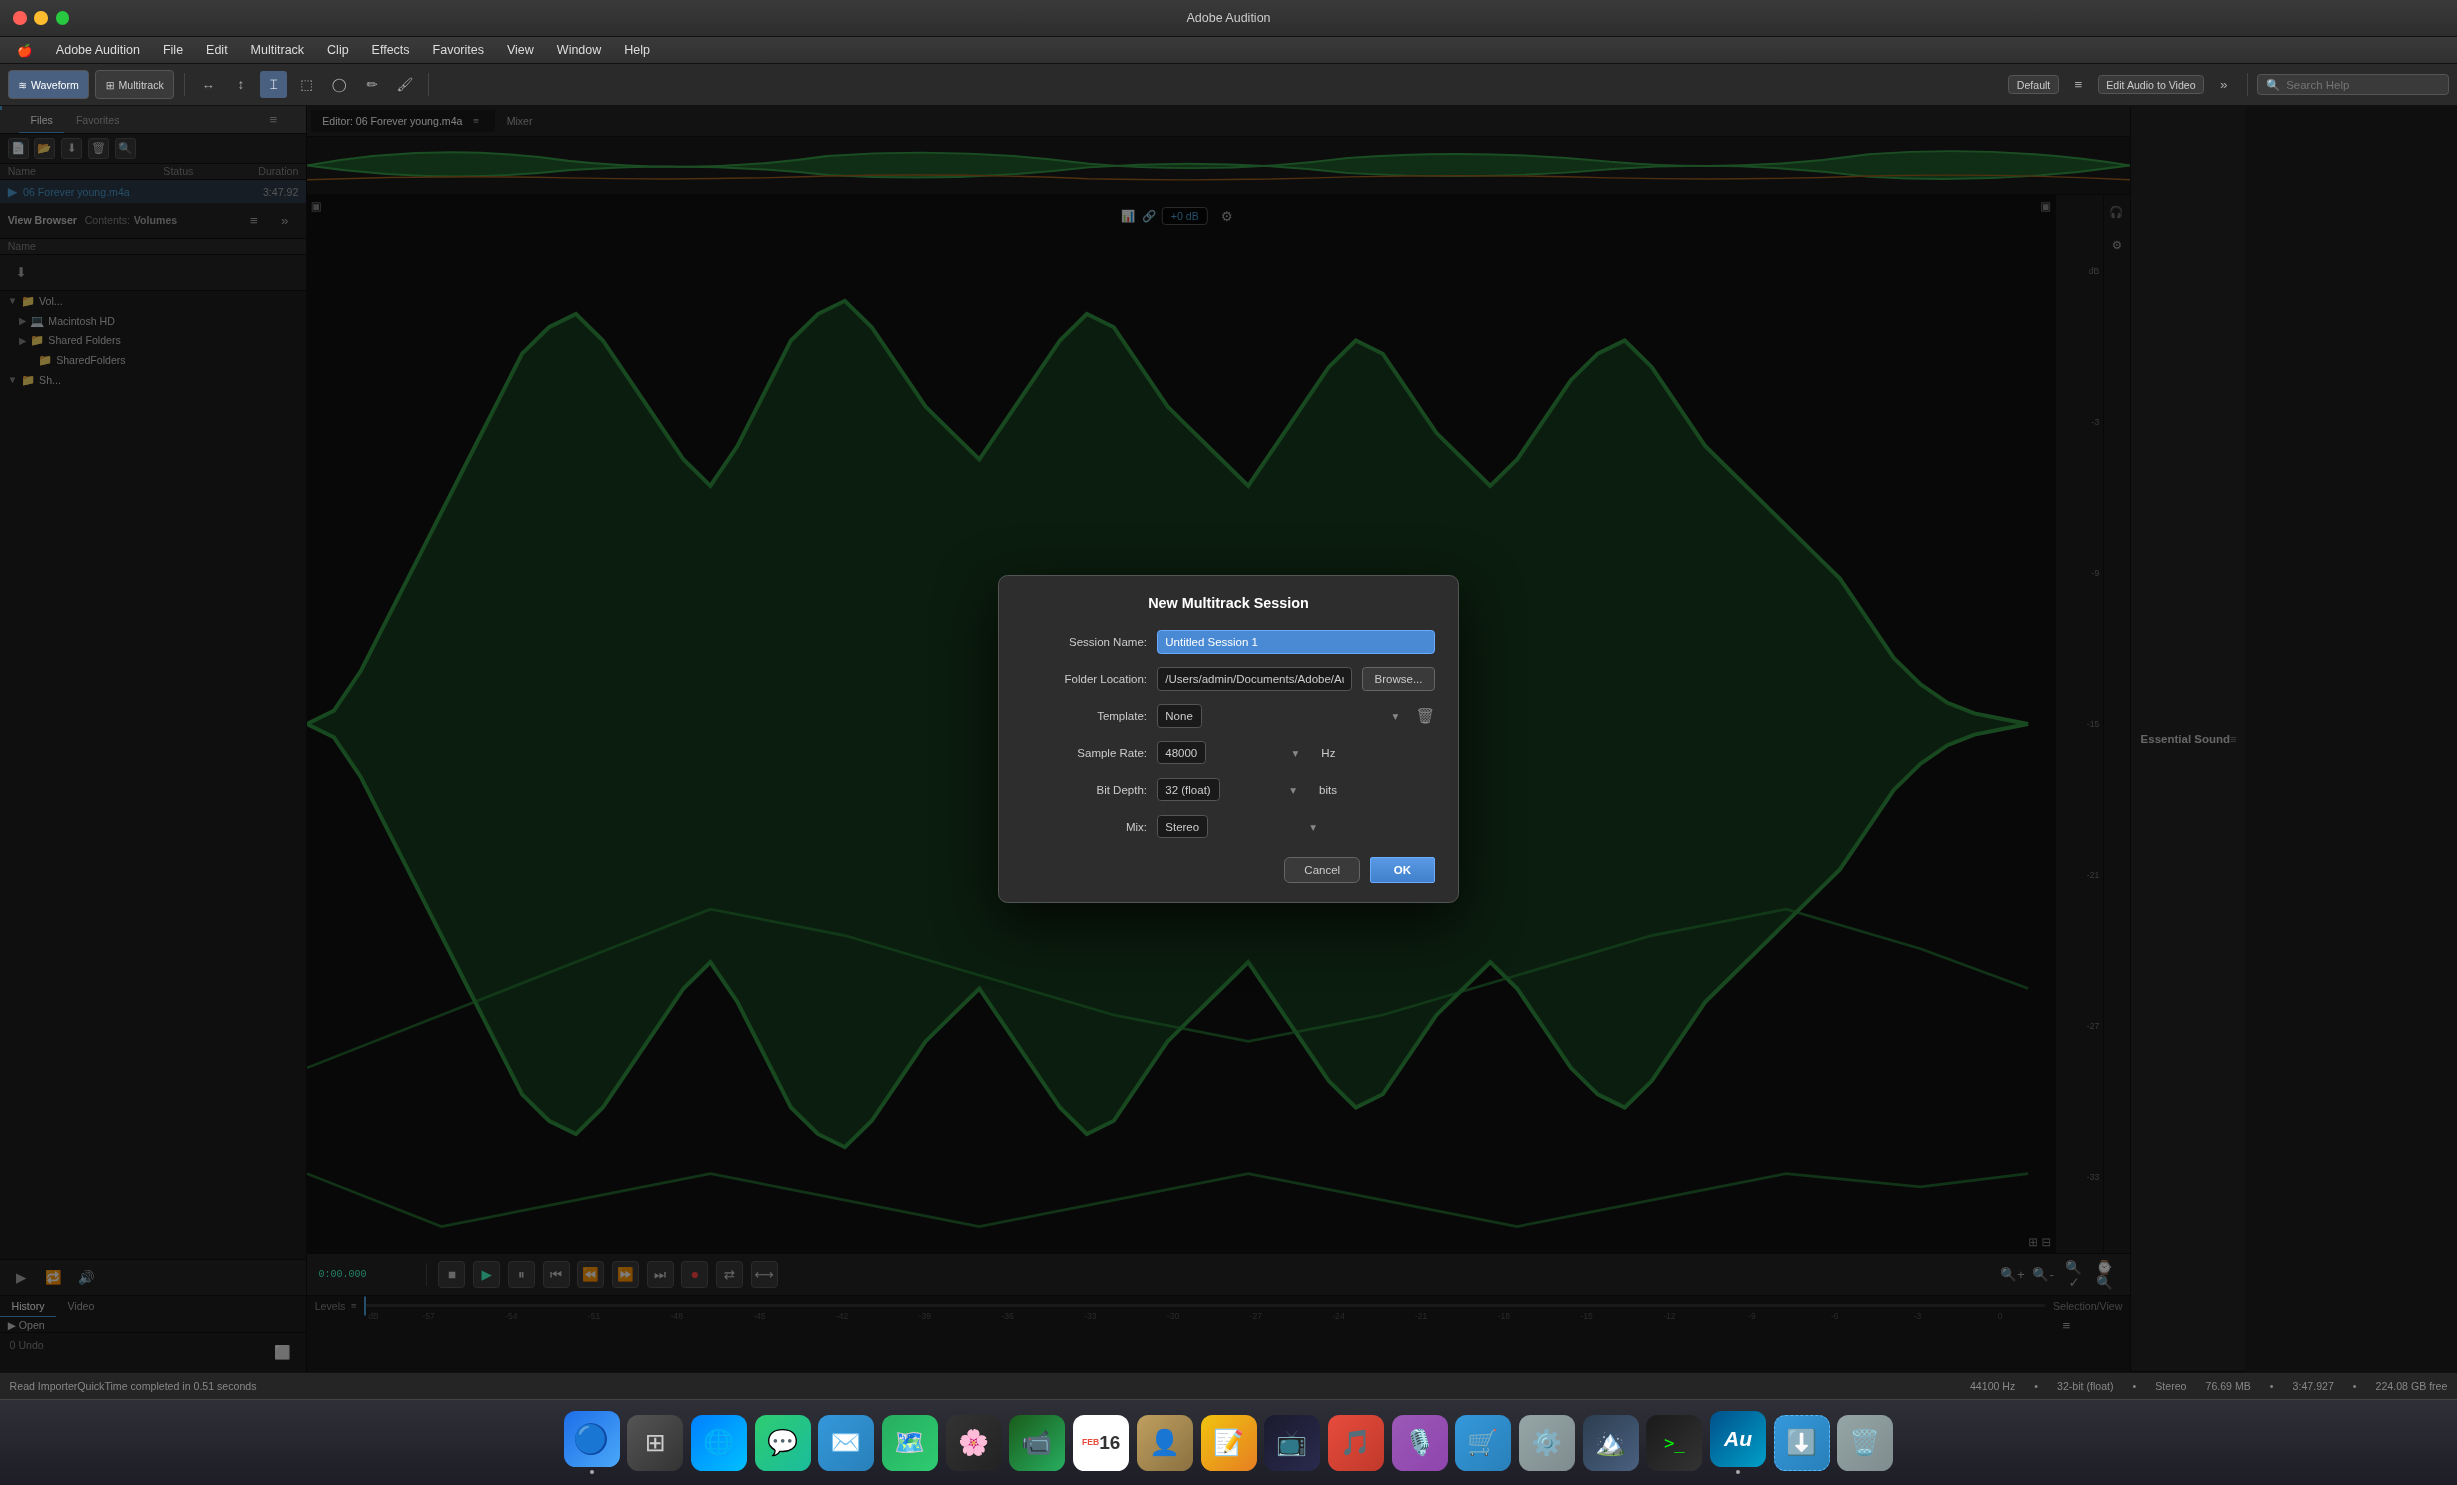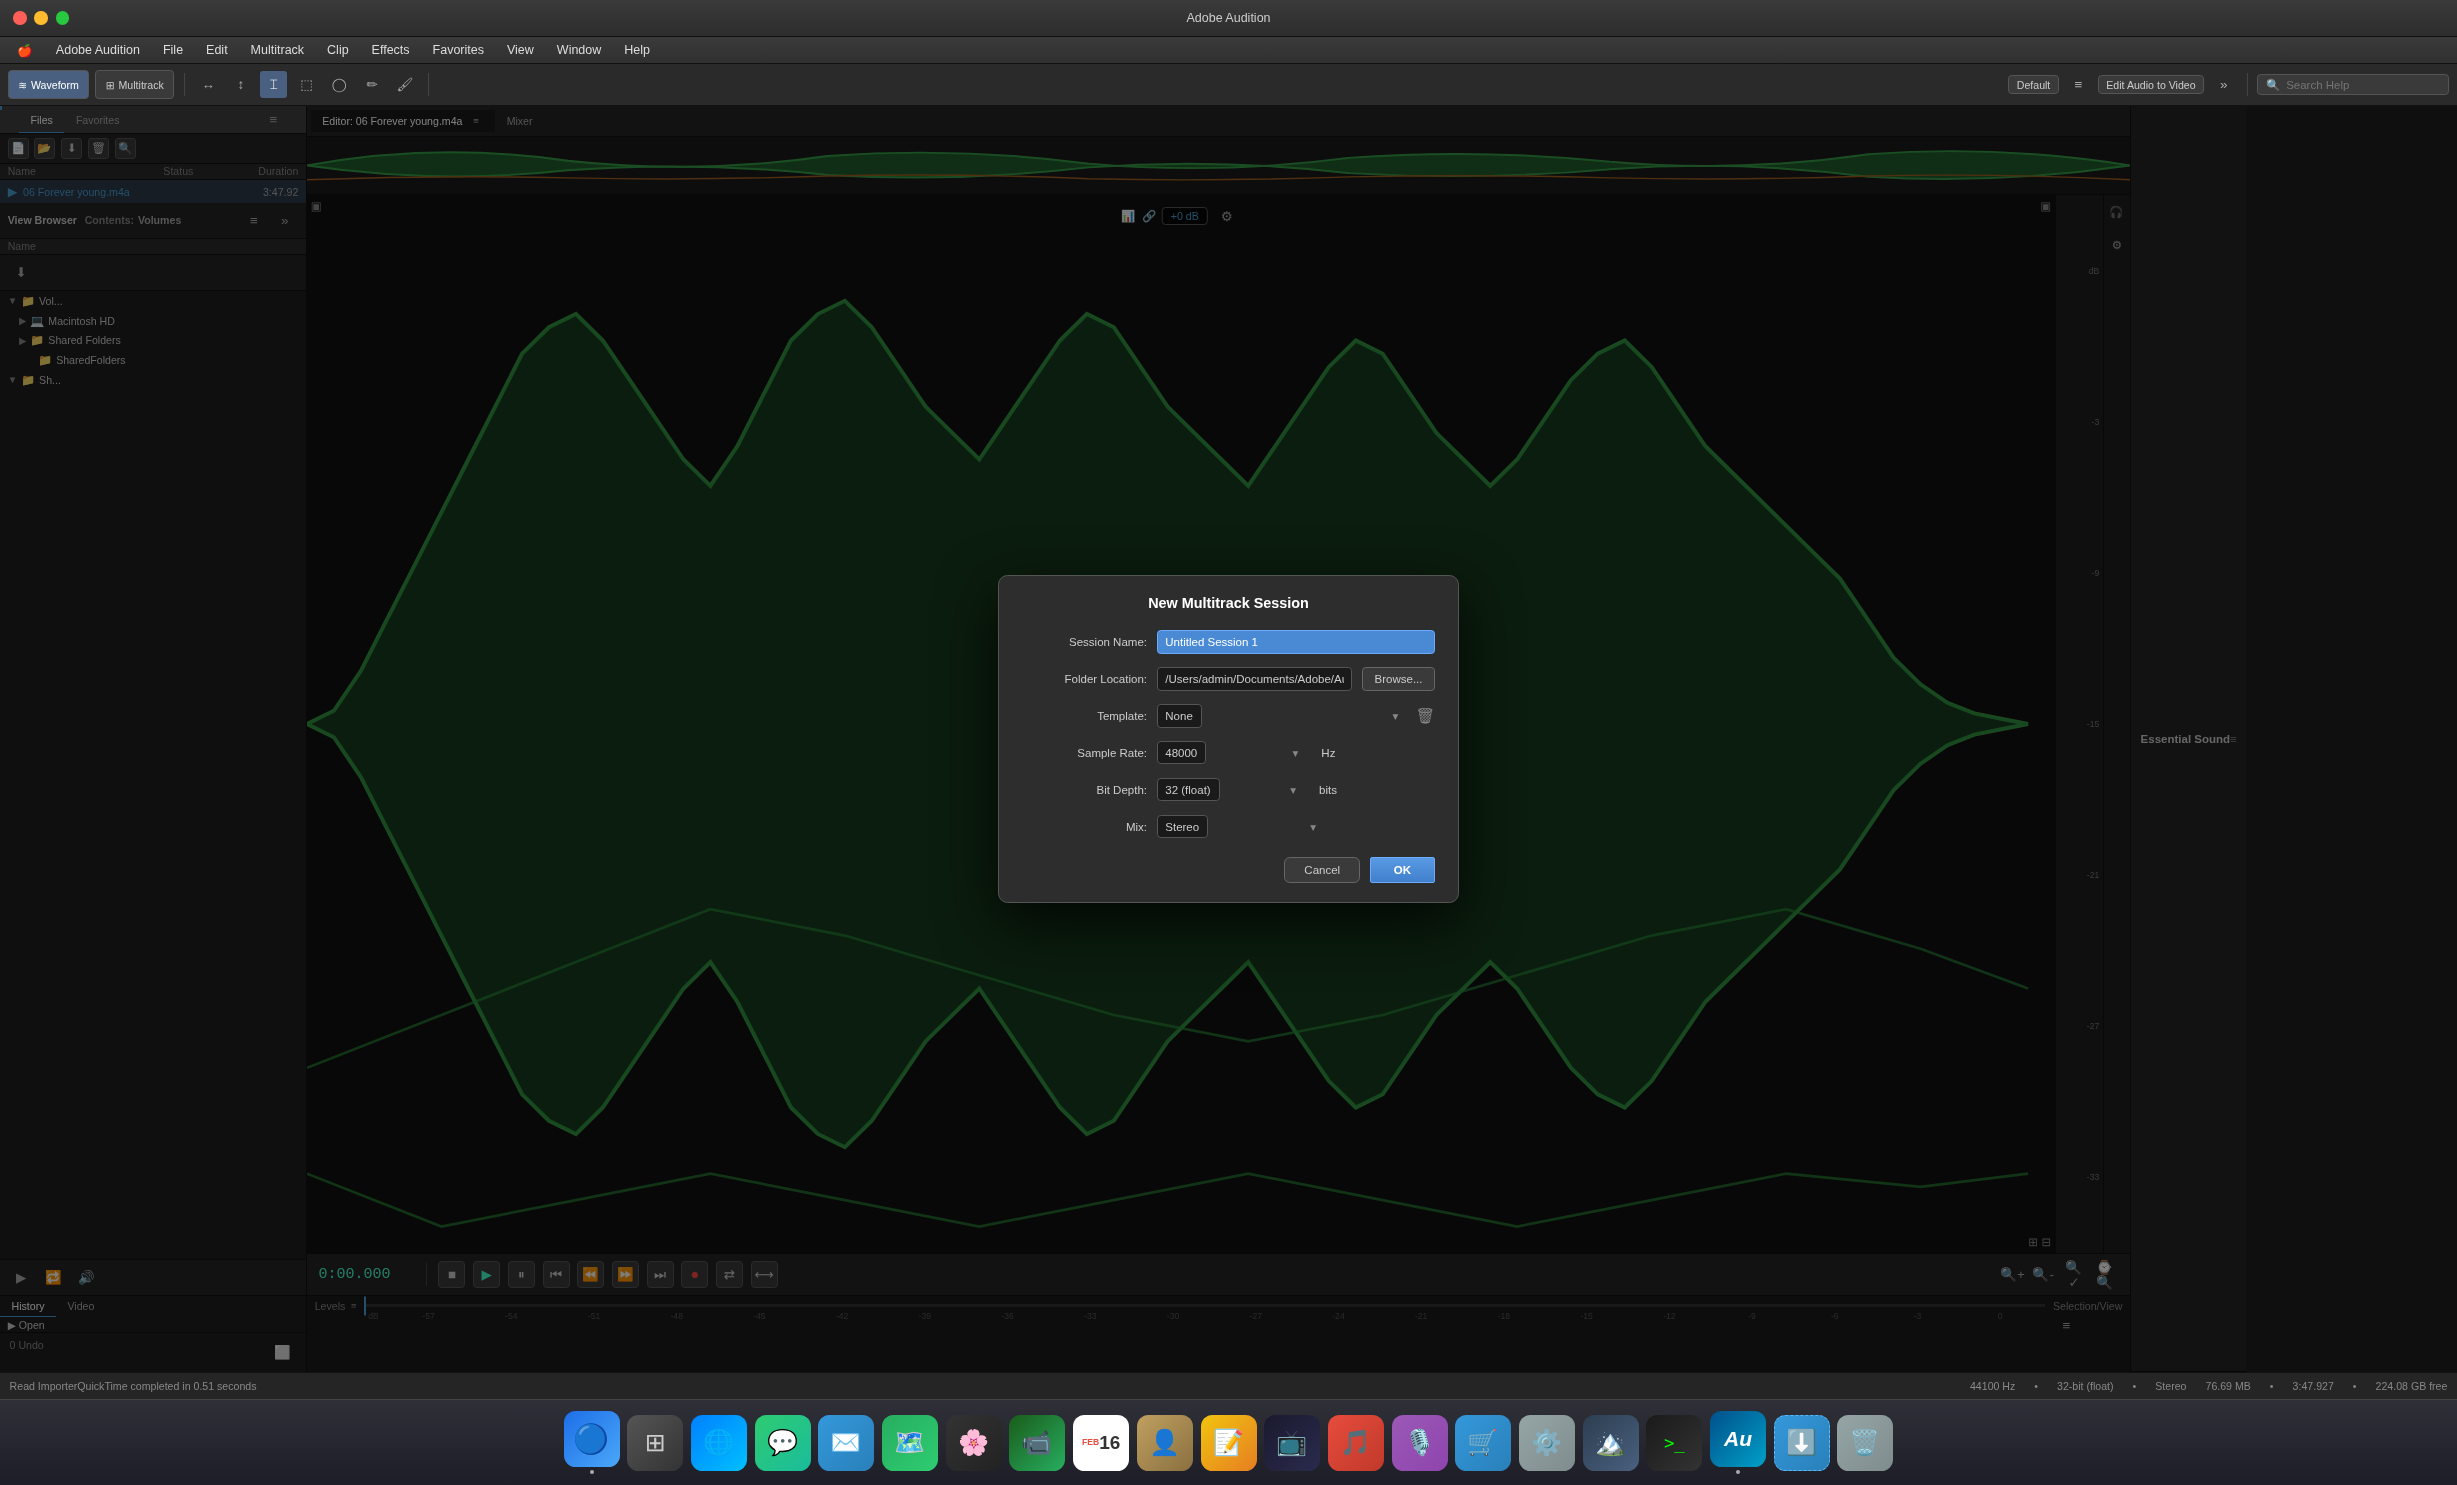--- a/index.html
+++ b/index.html
@@ -329,21 +329,21 @@
       height: 42px;
       background: #252525;
       border-top: 1px solid #111;
       display: flex;
       align-items: center;
       padding: 0 11.5px;
       gap: 7.7px;
     }
     .time-display {
       font-family: 'Courier New', monospace;
-      font-size: 15px;
+      font-size: 10px;
       color: #4fc;
       min-width: 96px;
     }
     .transport-btn {
       width: 27px; height: 27px;
       background: #3a3a3a;
       border: 1px solid #555;
       border-radius: 3.8px;
       color: #ccc;
       font-size: 13.4px;
@@ -726,21 +726,21 @@
     <div class="file-item">
       <span class="file-icon">▶</span>
       <span class="file-name">06 Forever young.m4a</span>
       <span class="file-duration">3:47.92</span>
     </div>
 
     <div class="media-browser">
       <div class="media-browser-header">
         <span>View Browser</span>
         <div style="display:flex; gap:3.8px; margin-left:7.7px; align-items:center;">
-          <span style="font-size:10.6px; font-weight:bold; color:#888;">Contents:</span>
+          <span style="font-size:10.6px; font-weight:normal; color:#888;">Contents:</span>
           <span style="font-size:10.6px; color:#aaa;">Volumes</span>
         </div>
         <div style="margin-left:auto; display:flex; gap:3.8px;">
           <button class="icon-btn">≡</button>
           <button class="icon-btn">»</button>
         </div>
       </div>
       <div style="display:flex; padding: 1.9px 7.7px; background:#2a2a2a; border-bottom:1px solid #111; font-size:10.6px; color:#888;">
         <span>Name</span>
       </div>

